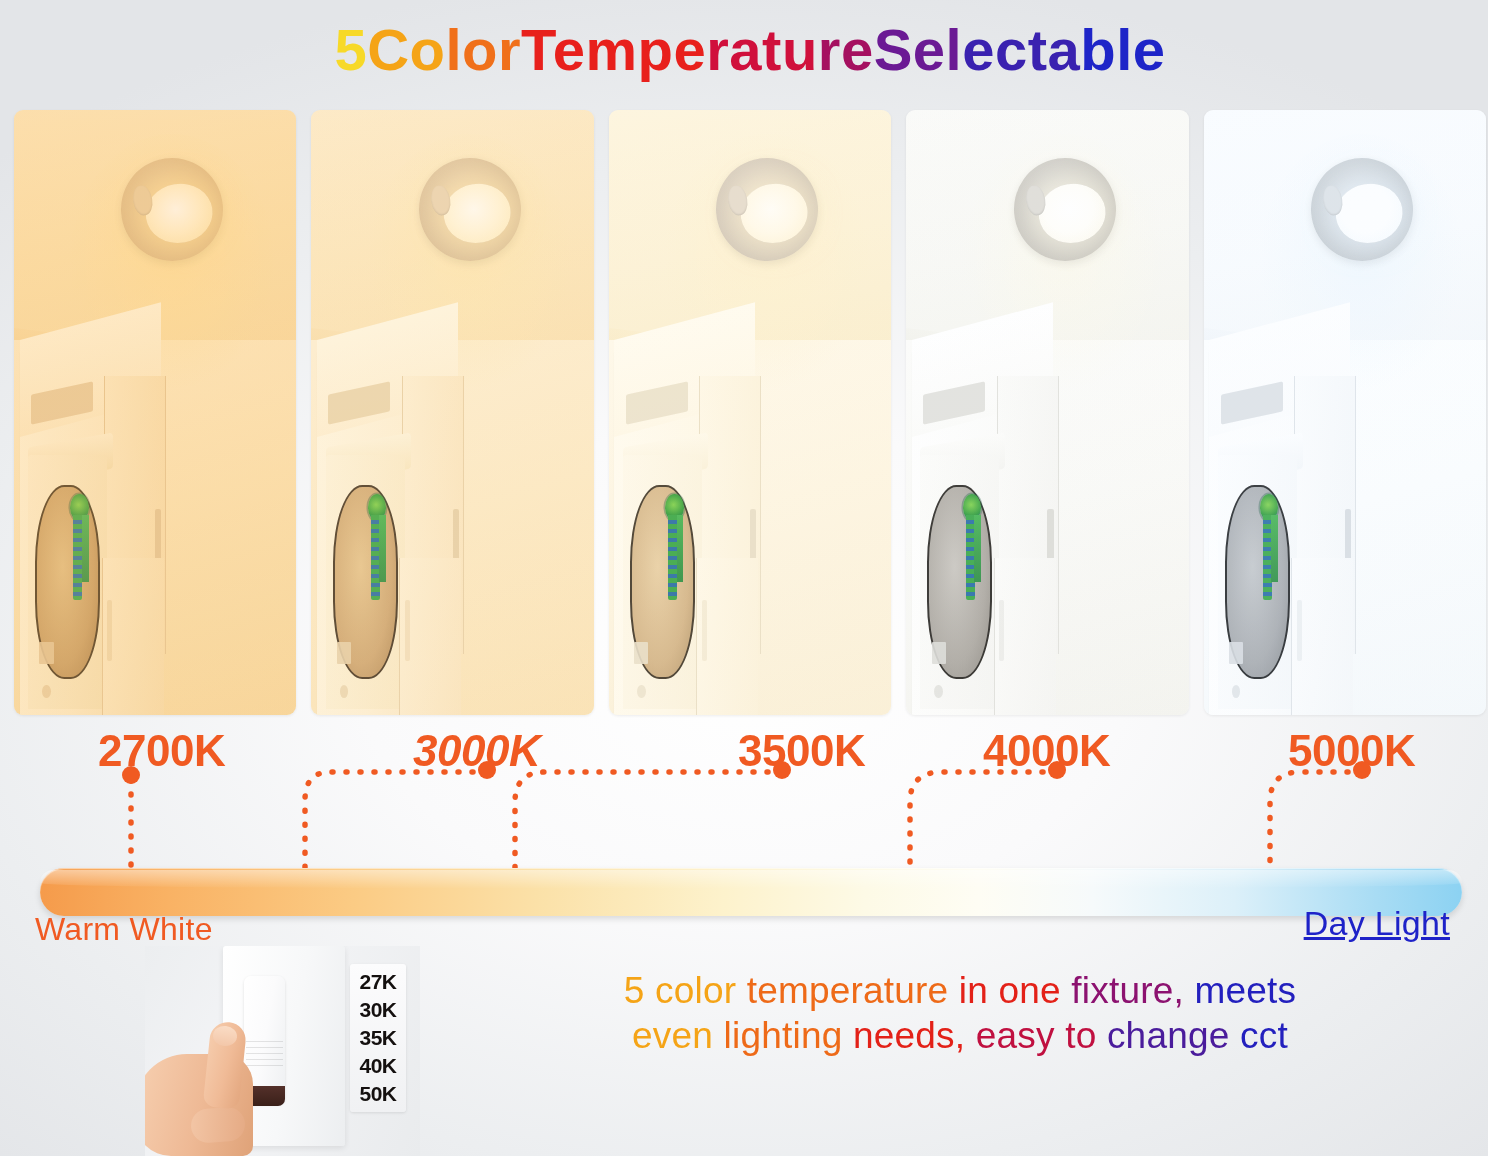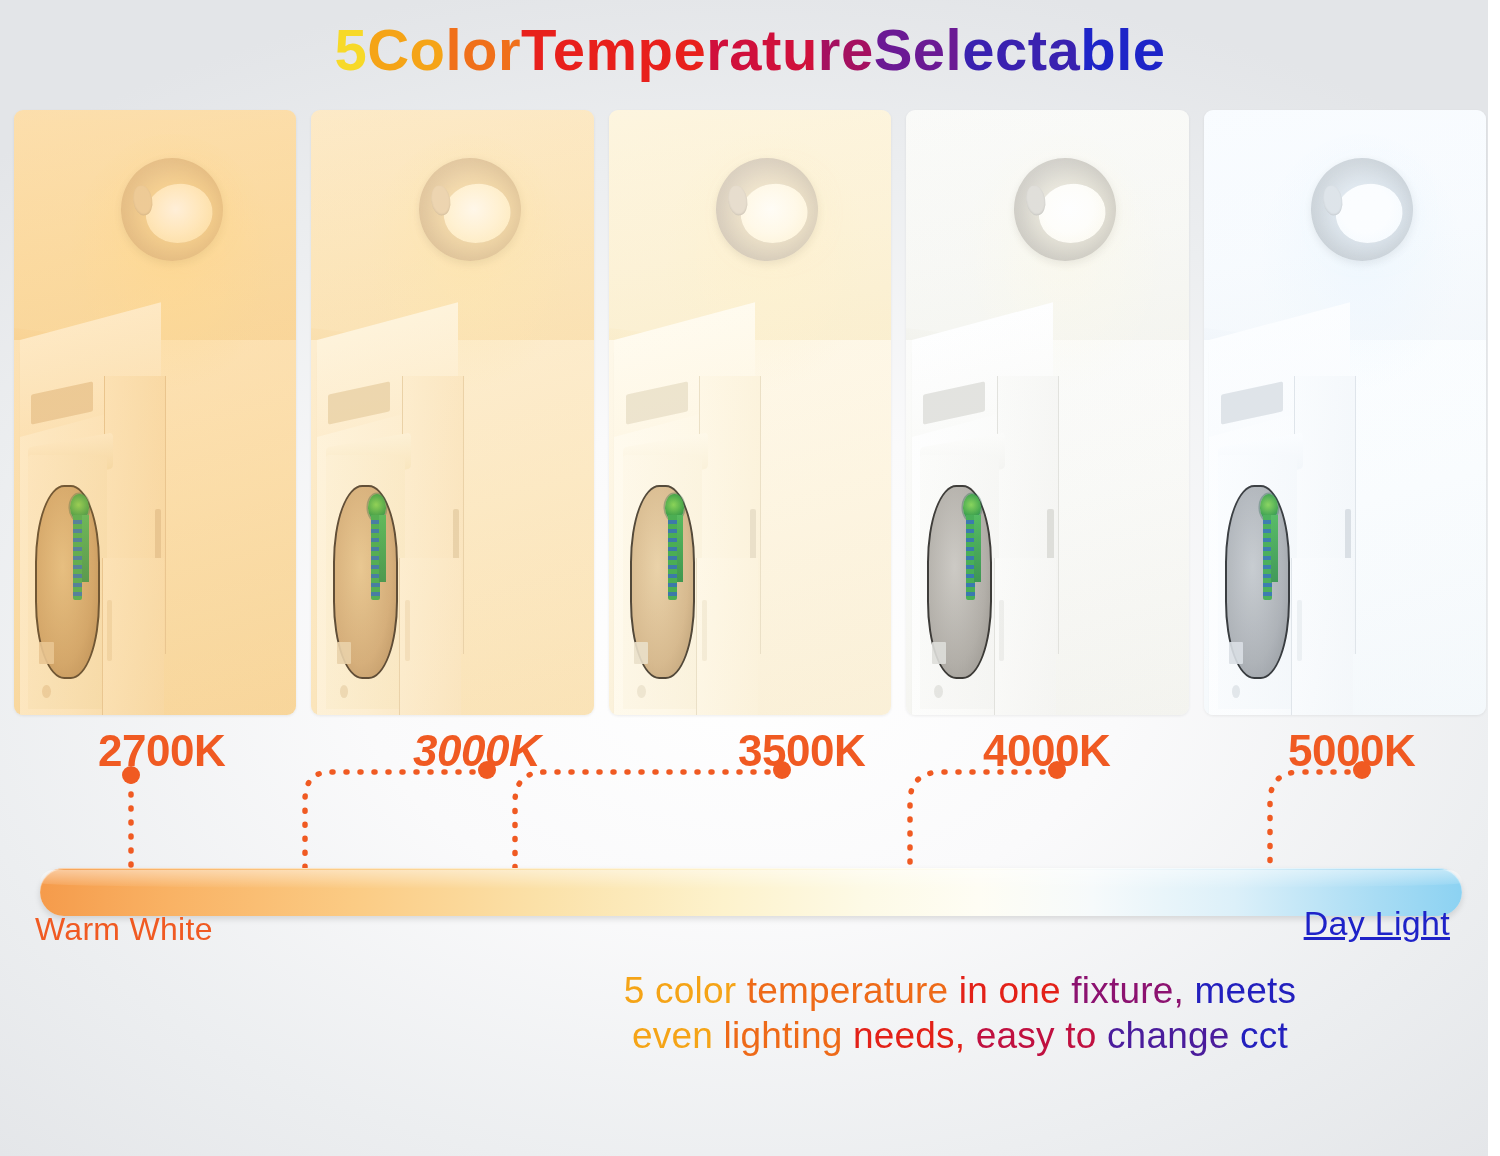--- a/index.html
+++ b/index.html
@@ -643,19 +643,41 @@
   </svg>
 
   <div id="bar-wrap">
     <div id="bar"></div>
     <div id="bar-gloss"></div>
   </div>
 
   <div id="warm-white">Warm White</div>
   <div id="day-light">Day Light</div>
 
+  <div id="switch-photo">
+    <div class="sw-bg"></div>
+    <div class="sw-wallplate"></div>
+    <div class="sw-rocker"></div>
+    <div class="sw-lines"></div>
+    <div class="sw-dark"></div>
+
+    <div class="hand">
+      <div class="palm"></div>
+      <div class="finger2"></div>
+      <div class="finger"></div>
+      <div class="fingernail"></div>
+    </div>
+
+    <div class="cct-chip-list">
+      <div class="cct-chip">27K</div>
+      <div class="cct-chip">30K</div>
+      <div class="cct-chip">35K</div>
+      <div class="cct-chip">40K</div>
+      <div class="cct-chip">50K</div>
+    </div>
+  </div>
 
   <div id="desc">
     <span class="line"><span class="d1">5 color </span><span class="d2">temperature </span><span class="d3">in one </span><span class="d5">fixture, </span><span class="d7">meets</span></span>
     <span class="line"><span class="d1">even </span><span class="d2">lighting </span><span class="d3">needs, </span><span class="d4">easy to </span><span class="d6">change </span><span class="d7">cct</span></span>
   </div>
 
 </div>
 
 </body></html>

